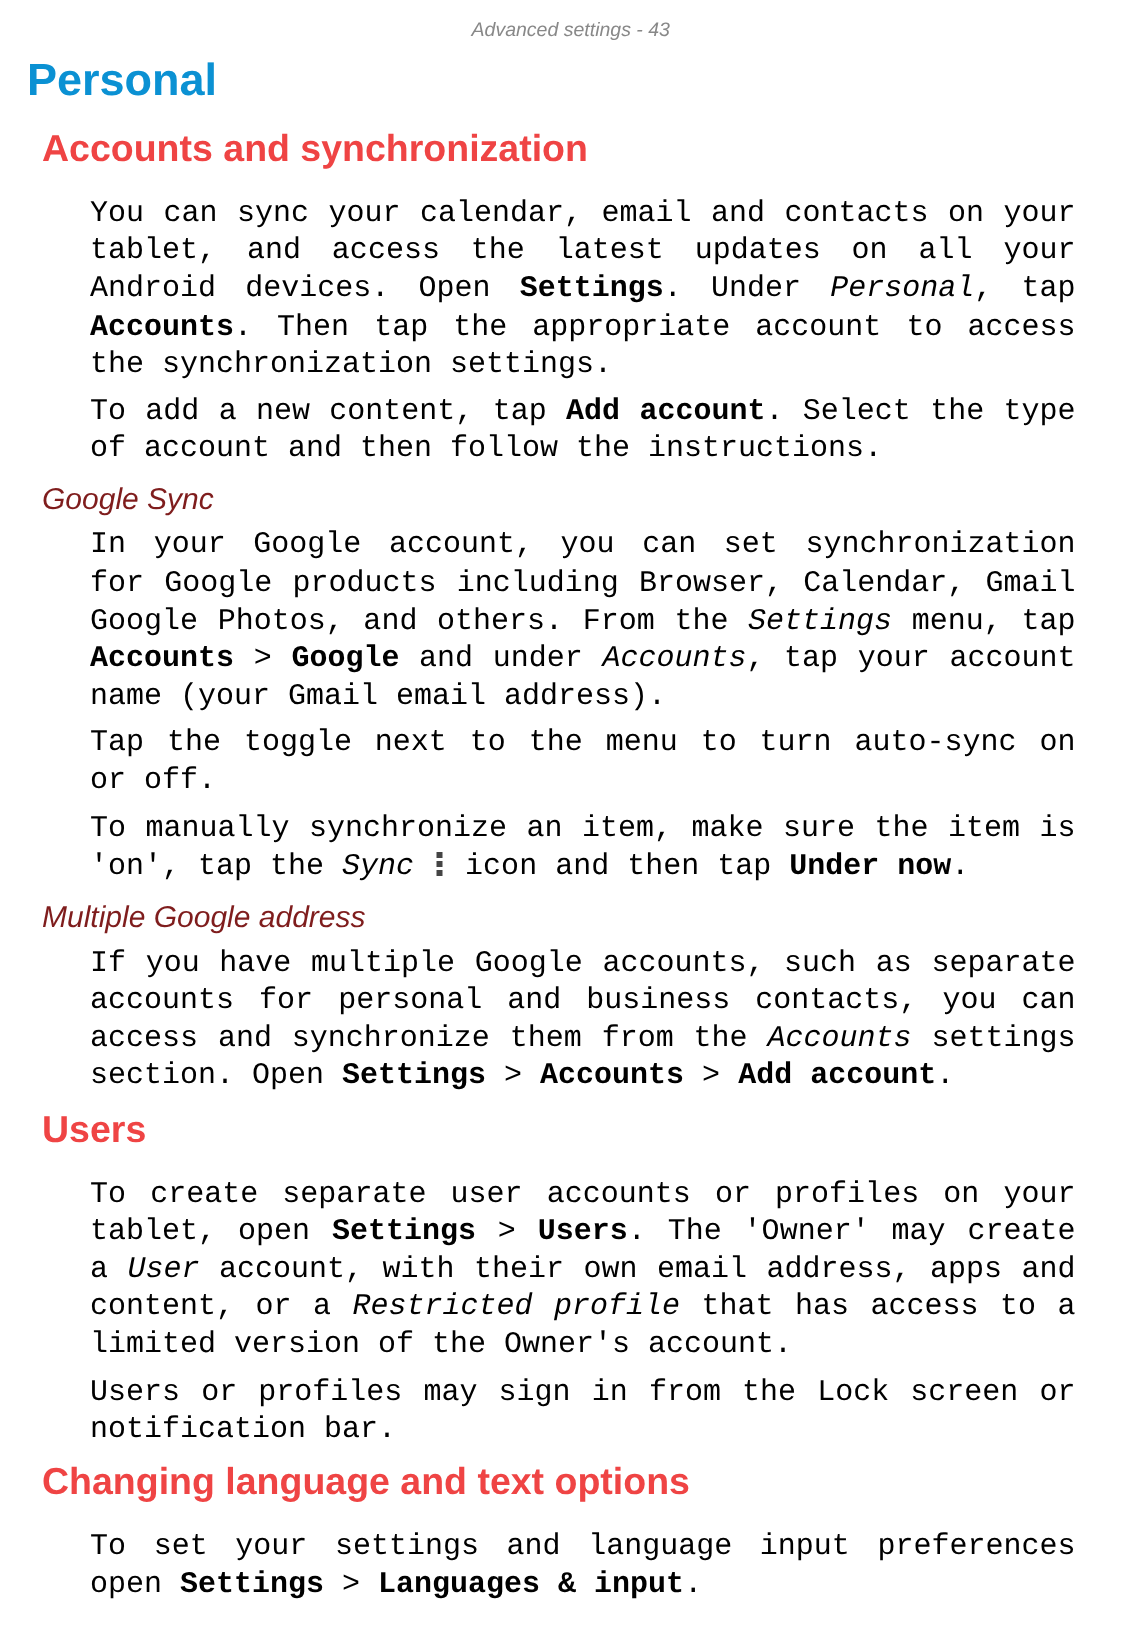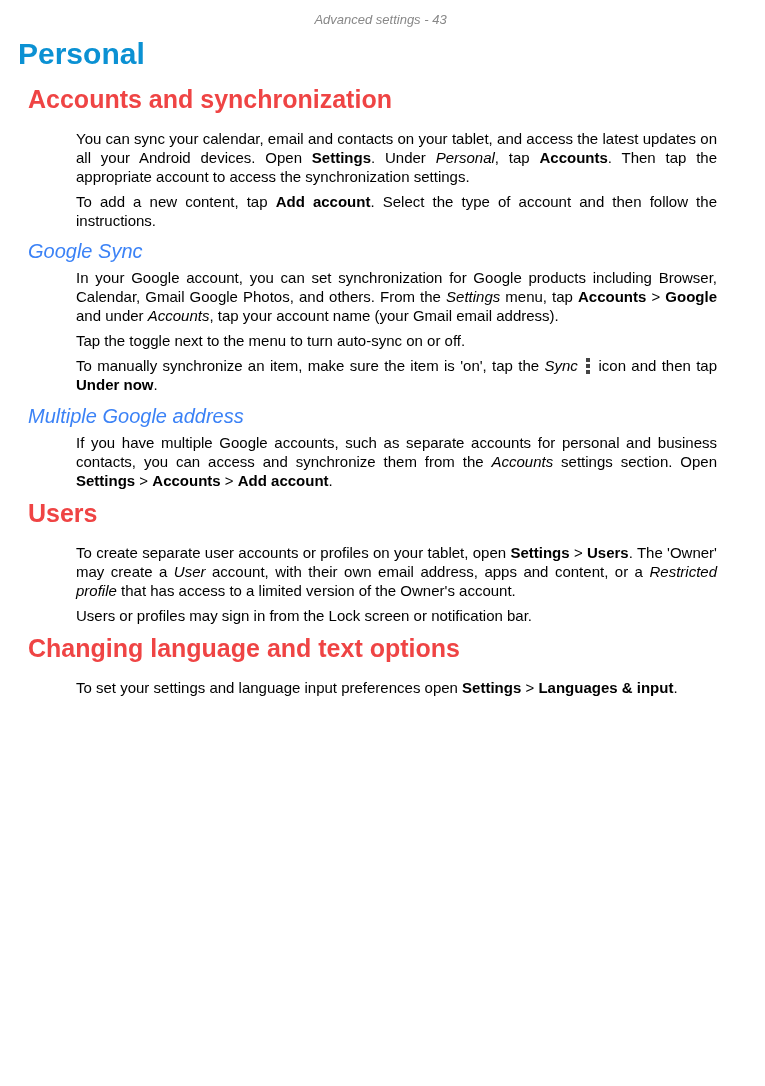--- a/index.html
+++ b/index.html
@@ -29,34 +29,35 @@
     }
     .h2 {
       color: #ef4444;
       font-size: 25px;
       font-weight: bold;
       margin-bottom: 16px;
       margin-top: 8px;
       margin-left: -20px;
     }
     .h3 {
-      color: #3b82f6;
+      color: #7f1d1d;
       font-size: 20px;
       font-style: italic;
       margin-top: 10px;
       margin-bottom: 6px;
       margin-left: -20px;
     }
     .body-text {
-      font-size: 15px;
+      font-size: 20px;
       line-height: 1.26;
       text-align: justify;
       margin-bottom: 6px;
-      margin-left: 28px;
+      margin-left: 12px;
       color: #000;
+      font-family: Liberation Mono, monospace;
     }
     .bold { font-weight: bold; }
     .ital { font-style: italic; }
     .menu-icon {
       display: inline-block;
       vertical-align: middle;
       margin: 0 2px;
     }
     .menu-icon svg { vertical-align: -2px; }
   </style>

